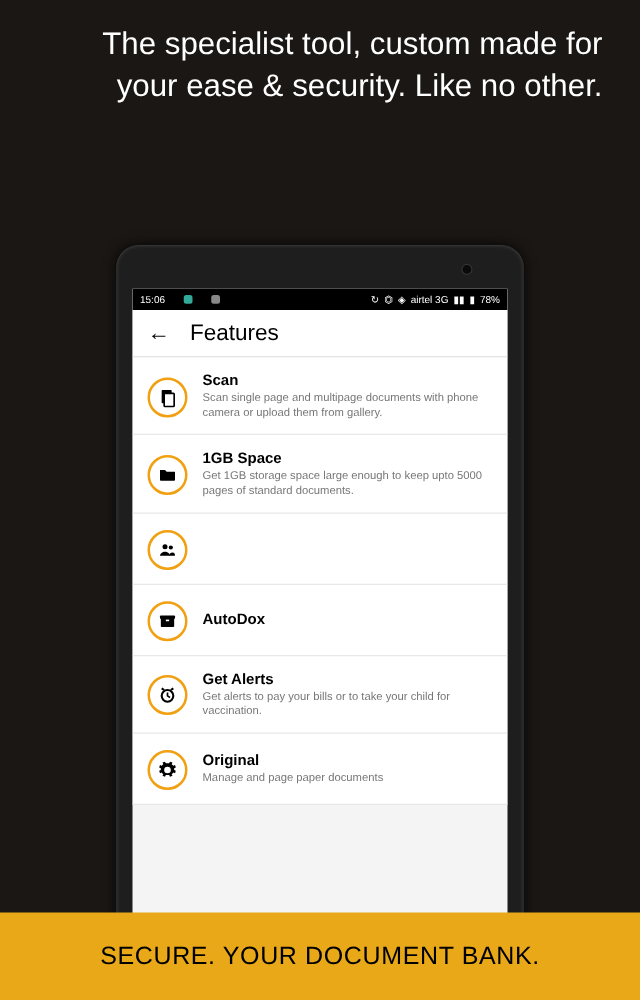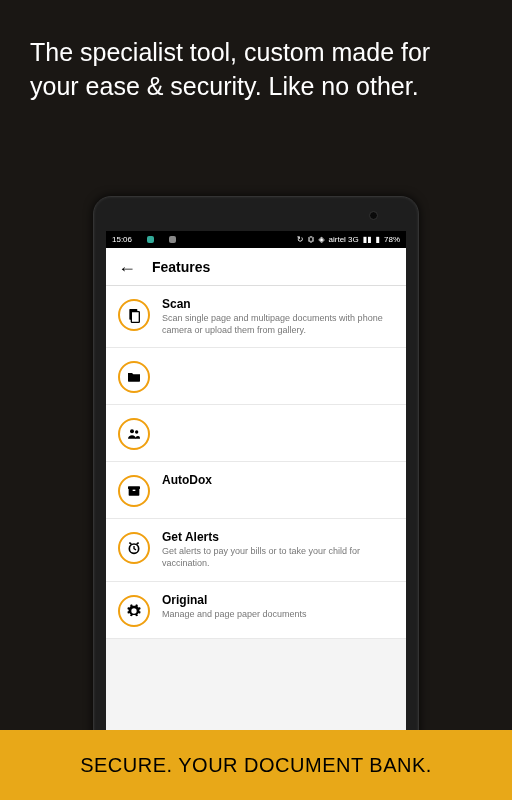--- a/index.html
+++ b/index.html
@@ -6,23 +6,23 @@
     body {
       width: 512px;
       height: 800px;
       background: #1a1714;
       font-family: Arial, Helvetica, sans-serif;
       overflow: hidden;
       position: relative;
     }
     .hero-text {
       color: #fff;
-      text-align: left;
+      text-align: right;
       font-size: 25px;
-      padding: 36px 30px 20px;
+      padding: 19px 30px 20px;
       line-height: 1.35;
       font-weight: 400;
     }
     .tablet-wrap {
       position: absolute;
       left: 50%;
       transform: translateX(-50%);
       top: 196px;
       width: 326px;
     }
@@ -73,30 +73,30 @@
       padding: 0 12px;
       gap: 16px;
       border-bottom: 1px solid #ddd;
     }
     .back-arrow {
       font-size: 18px;
       color: #000;
       cursor: pointer;
     }
     .header-title {
-      font-size: 14px;
-      font-weight: 700;
+      font-size: 18px;
+      font-weight: 400;
       color: #000;
     }
     .feature-list {
       background: #fff;
     }
     .feature-item {
       display: flex;
-      align-items: flex-start;
+      align-items: center;
       padding: 11px 14px 11px 12px;
       border-bottom: 1px solid #e8e8e8;
       gap: 12px;
     }
     .feature-icon {
       width: 32px;
       height: 32px;
       border: 2px solid #f0a010;
       border-radius: 50%;
       display: flex;
@@ -185,20 +185,24 @@
             <div class="feature-desc">Scan single page and multipage documents with phone camera or upload them from gallery.</div>
           </div>
         </div>
 
         <div class="feature-item">
           <div class="feature-icon">
             <svg viewBox="0 0 24 24">
                 <path d="M3 6h6l2 2h10v10a1 1 0 0 1-1 1H4a1 1 0 0 1-1-1V6z"></path>
               </svg>
           </div>
+          <div class="feature-body">
+            <div class="feature-title">1GB Space</div>
+            <div class="feature-desc">Get 1GB storage space large enough to keep upto 5000 pages of standard documents.</div>
+          </div>
         </div>
 
         <div class="feature-item">
           <div class="feature-icon">
             <svg viewBox="0 0 24 24">
                 <circle cx="9" cy="8" r="3"></circle>
                 <circle cx="16" cy="9" r="2.5"></circle>
                 <path d="M3 19c0-3 3-5 6-5s6 2 6 5H3z"></path>
                 <path d="M14 19c0-2 1.5-4 4-4s3 2 3 4h-7z"></path>
               </svg>

